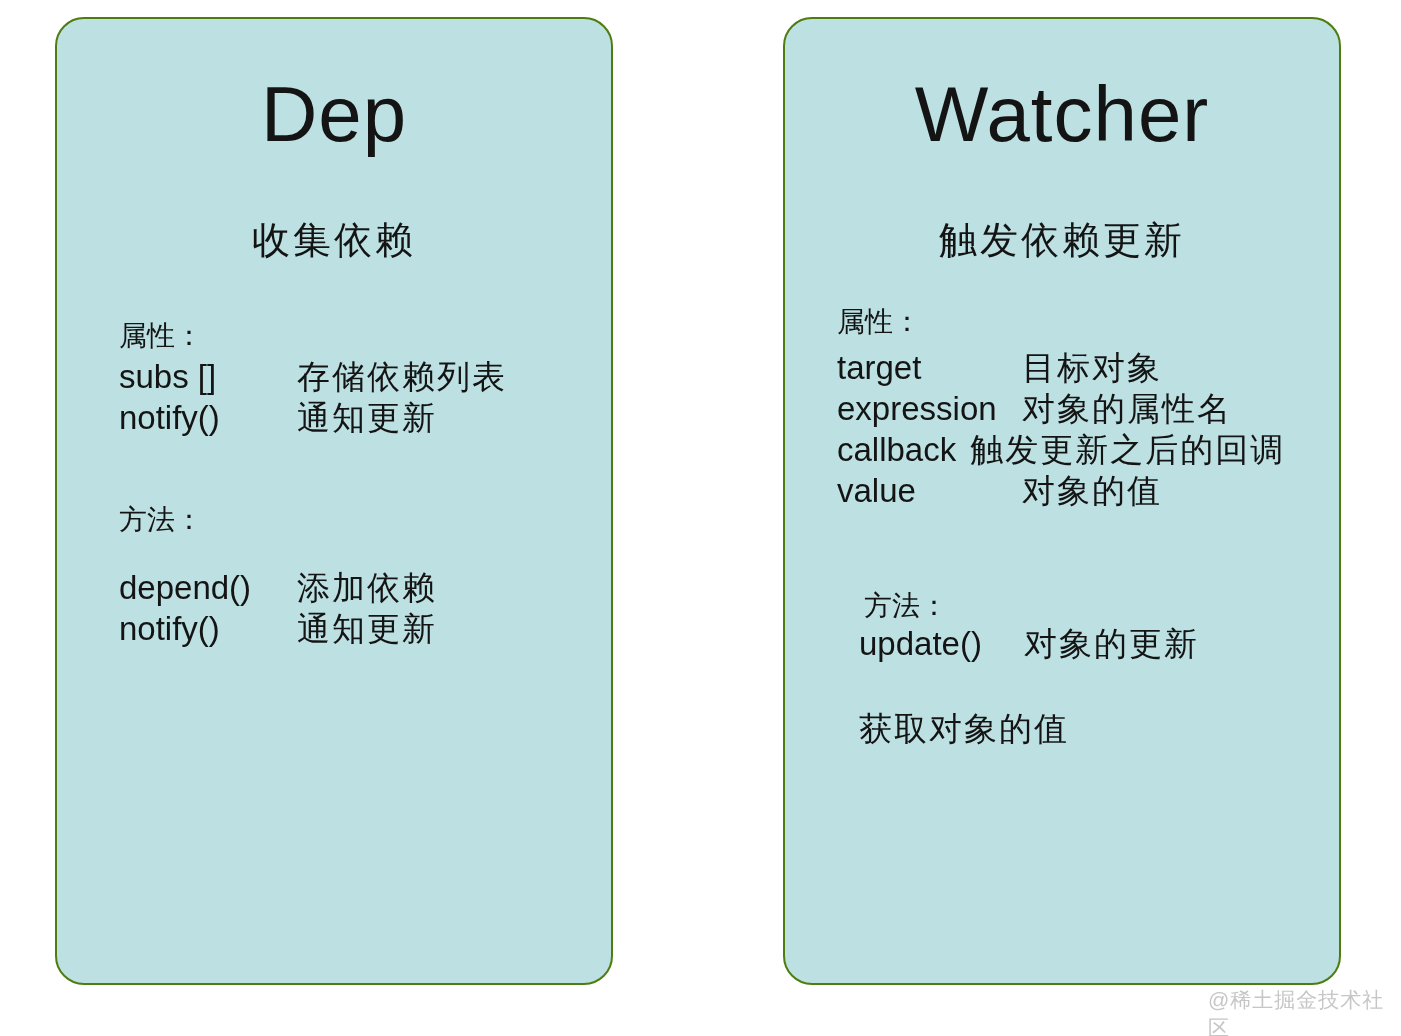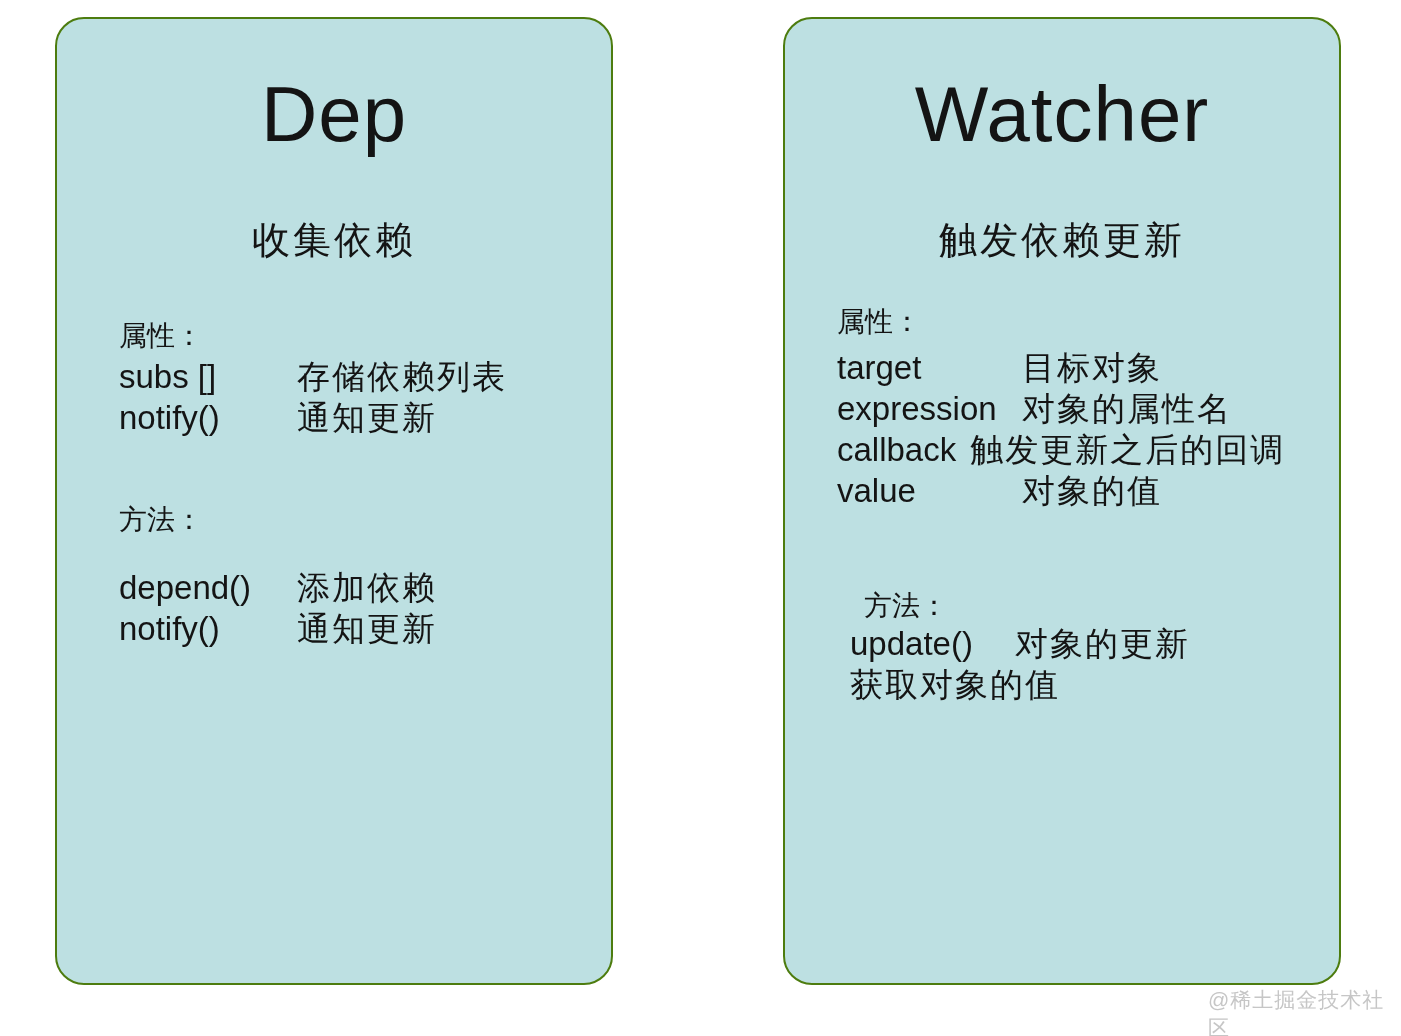--- a/index.html
+++ b/index.html
@@ -87,21 +87,21 @@
 
   
   .dep .props-label   { left: 62px; top: 298px; }
   .dep .props-rows    { left: 62px; top: 337px; }
   .dep .methods-label { left: 62px; top: 482px; }
   .dep .methods-rows  { left: 62px; top: 519px; margin-top: 29px; }
 
   .watcher .props-label   { left: 52px; top: 284px; }
   .watcher .props-rows    { left: 52px; top: 328px; }
   .watcher .methods-label { left: 79px; top: 568px; }
-  .watcher .methods-rows  { left: 65px; top: 604px; }
+  .watcher .methods-rows  { left: 74px; top: 604px; gap: 44px; }
 
   .watermark {
     position: absolute;
     left: 1208px;
     top: 986px;
     font-size: 21px;
     color: #c6c6c6;
     font-family: "Liberation Sans", sans-serif;
     letter-spacing: 1px;
   }

